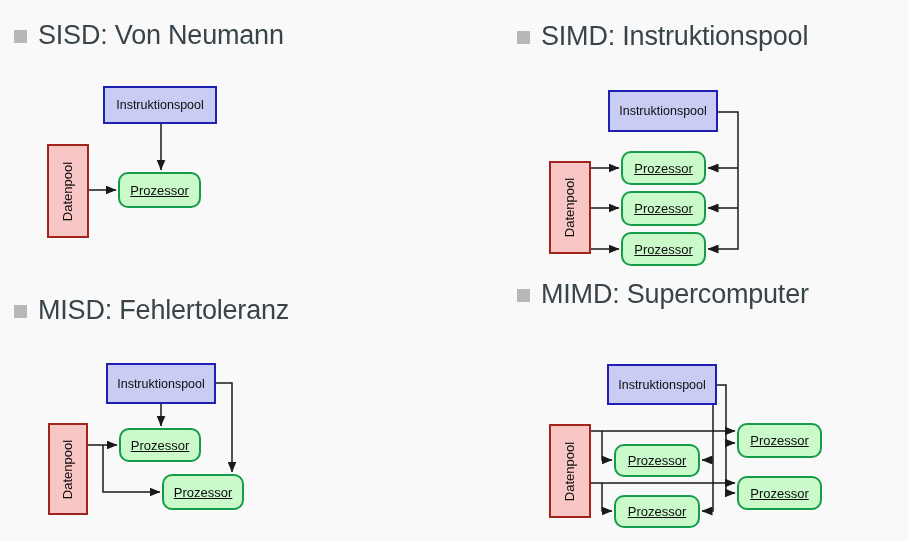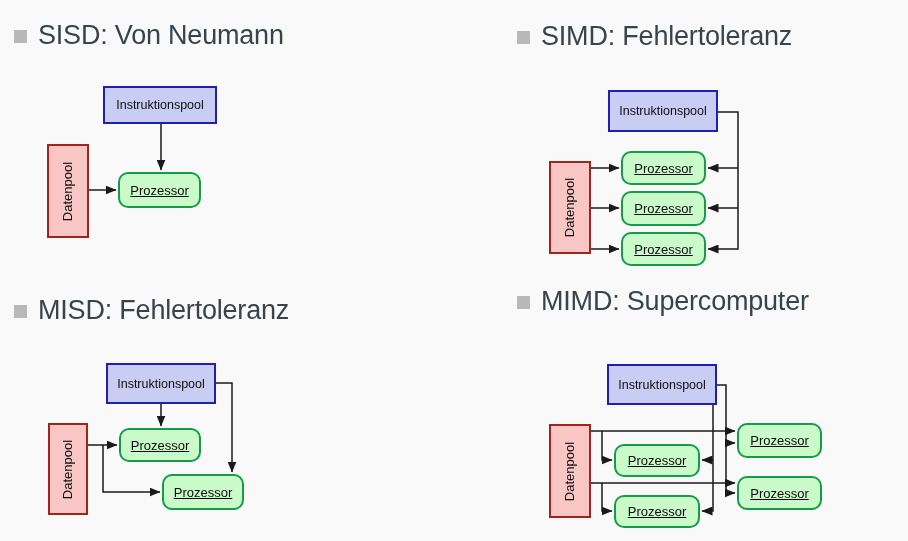--- a/index.html
+++ b/index.html
@@ -75,27 +75,27 @@
 <body>
 
 <div class="slide">
 
   <div class="heading" style="left:14px;top:18px;">
     <span class="bullet"></span>
     <span class="heading-text">SISD: Von Neumann</span>
   </div>
   <div class="heading" style="left:517px;top:19px;">
     <span class="bullet"></span>
-    <span class="heading-text">SIMD: Fehlertoleranz</span>
+    <span class="heading-text">SIMD: Instruktionspool</span>
   </div>
   <div class="heading" style="left:14px;top:293px;">
     <span class="bullet"></span>
     <span class="heading-text">MISD: Fehlertoleranz</span>
   </div>
-  <div class="heading" style="left:517px;top:284px;">
+  <div class="heading" style="left:517px;top:277px;">
     <span class="bullet"></span>
     <span class="heading-text">MIMD: Supercomputer</span>
   </div>
 
   <svg class="wires" width="908" height="541" viewBox="0 0 908 541">
     <defs>
       <marker id="ah" viewBox="0 0 11 9" refX="10.5" refY="4.5" markerWidth="11" markerHeight="9" orient="auto" markerUnits="userSpaceOnUse">
         <path class="ah-fill" d="M0,0 L11,4.5 L0,9 Z"></path>
       </marker>
     </defs>

